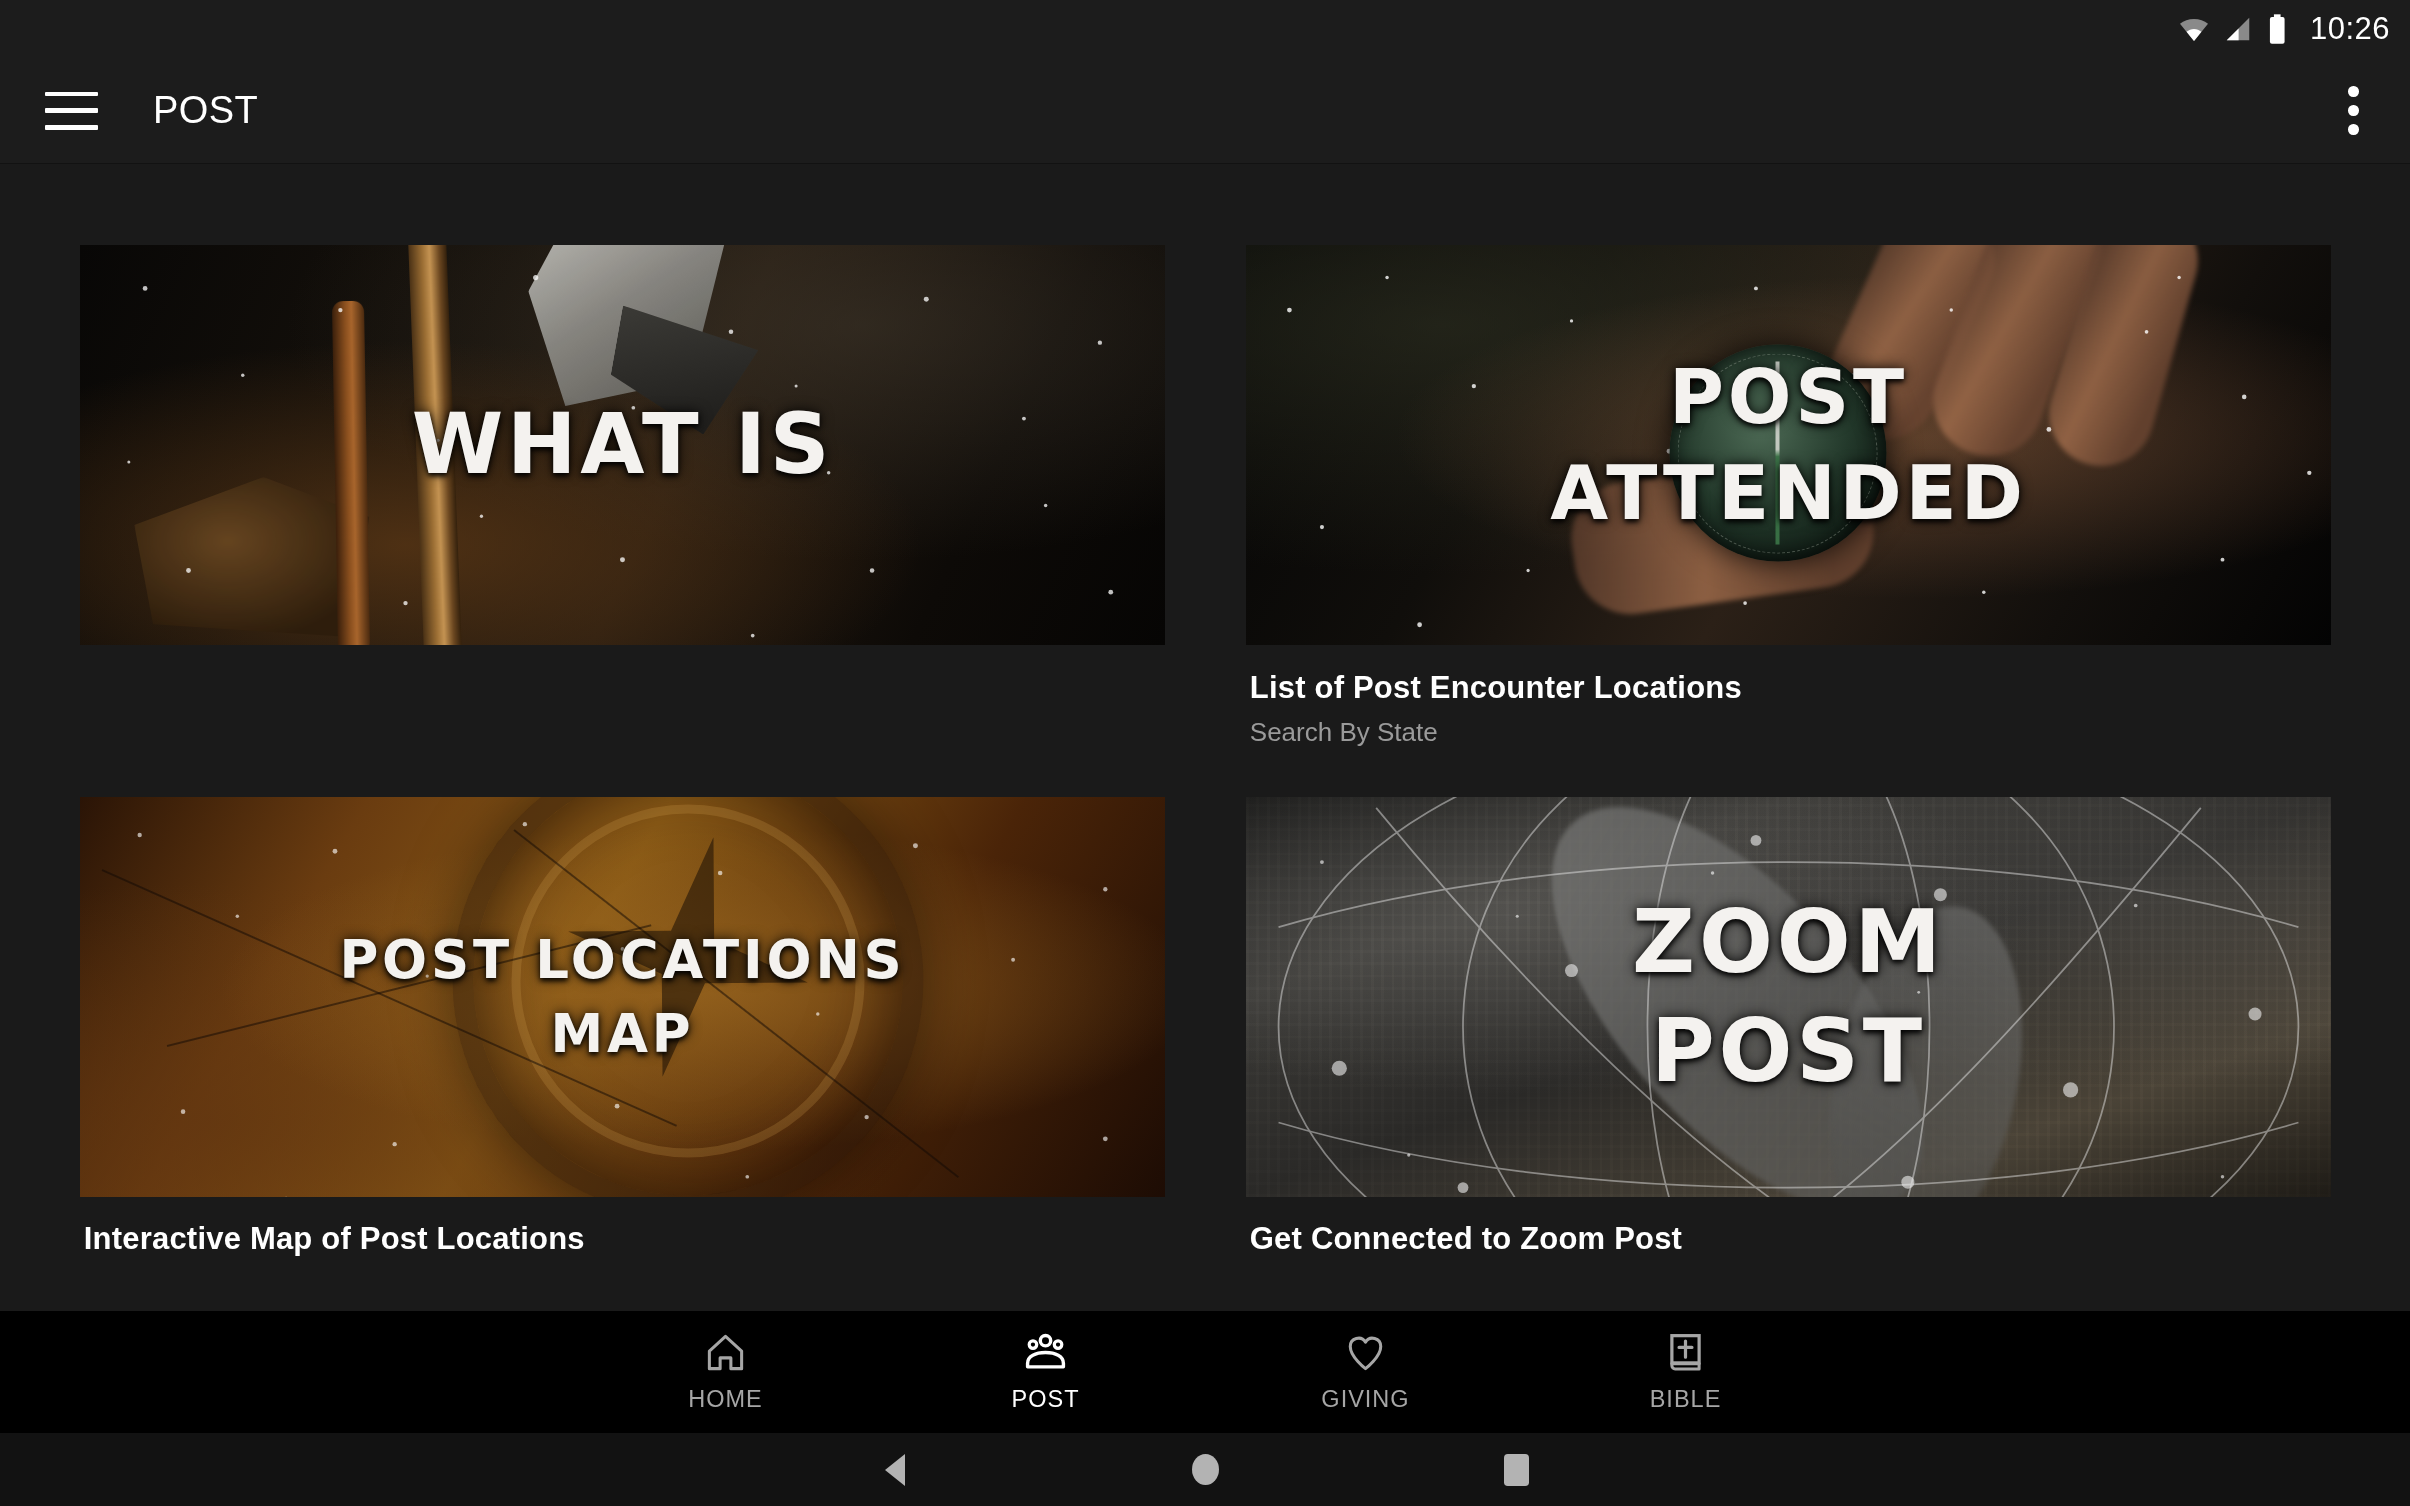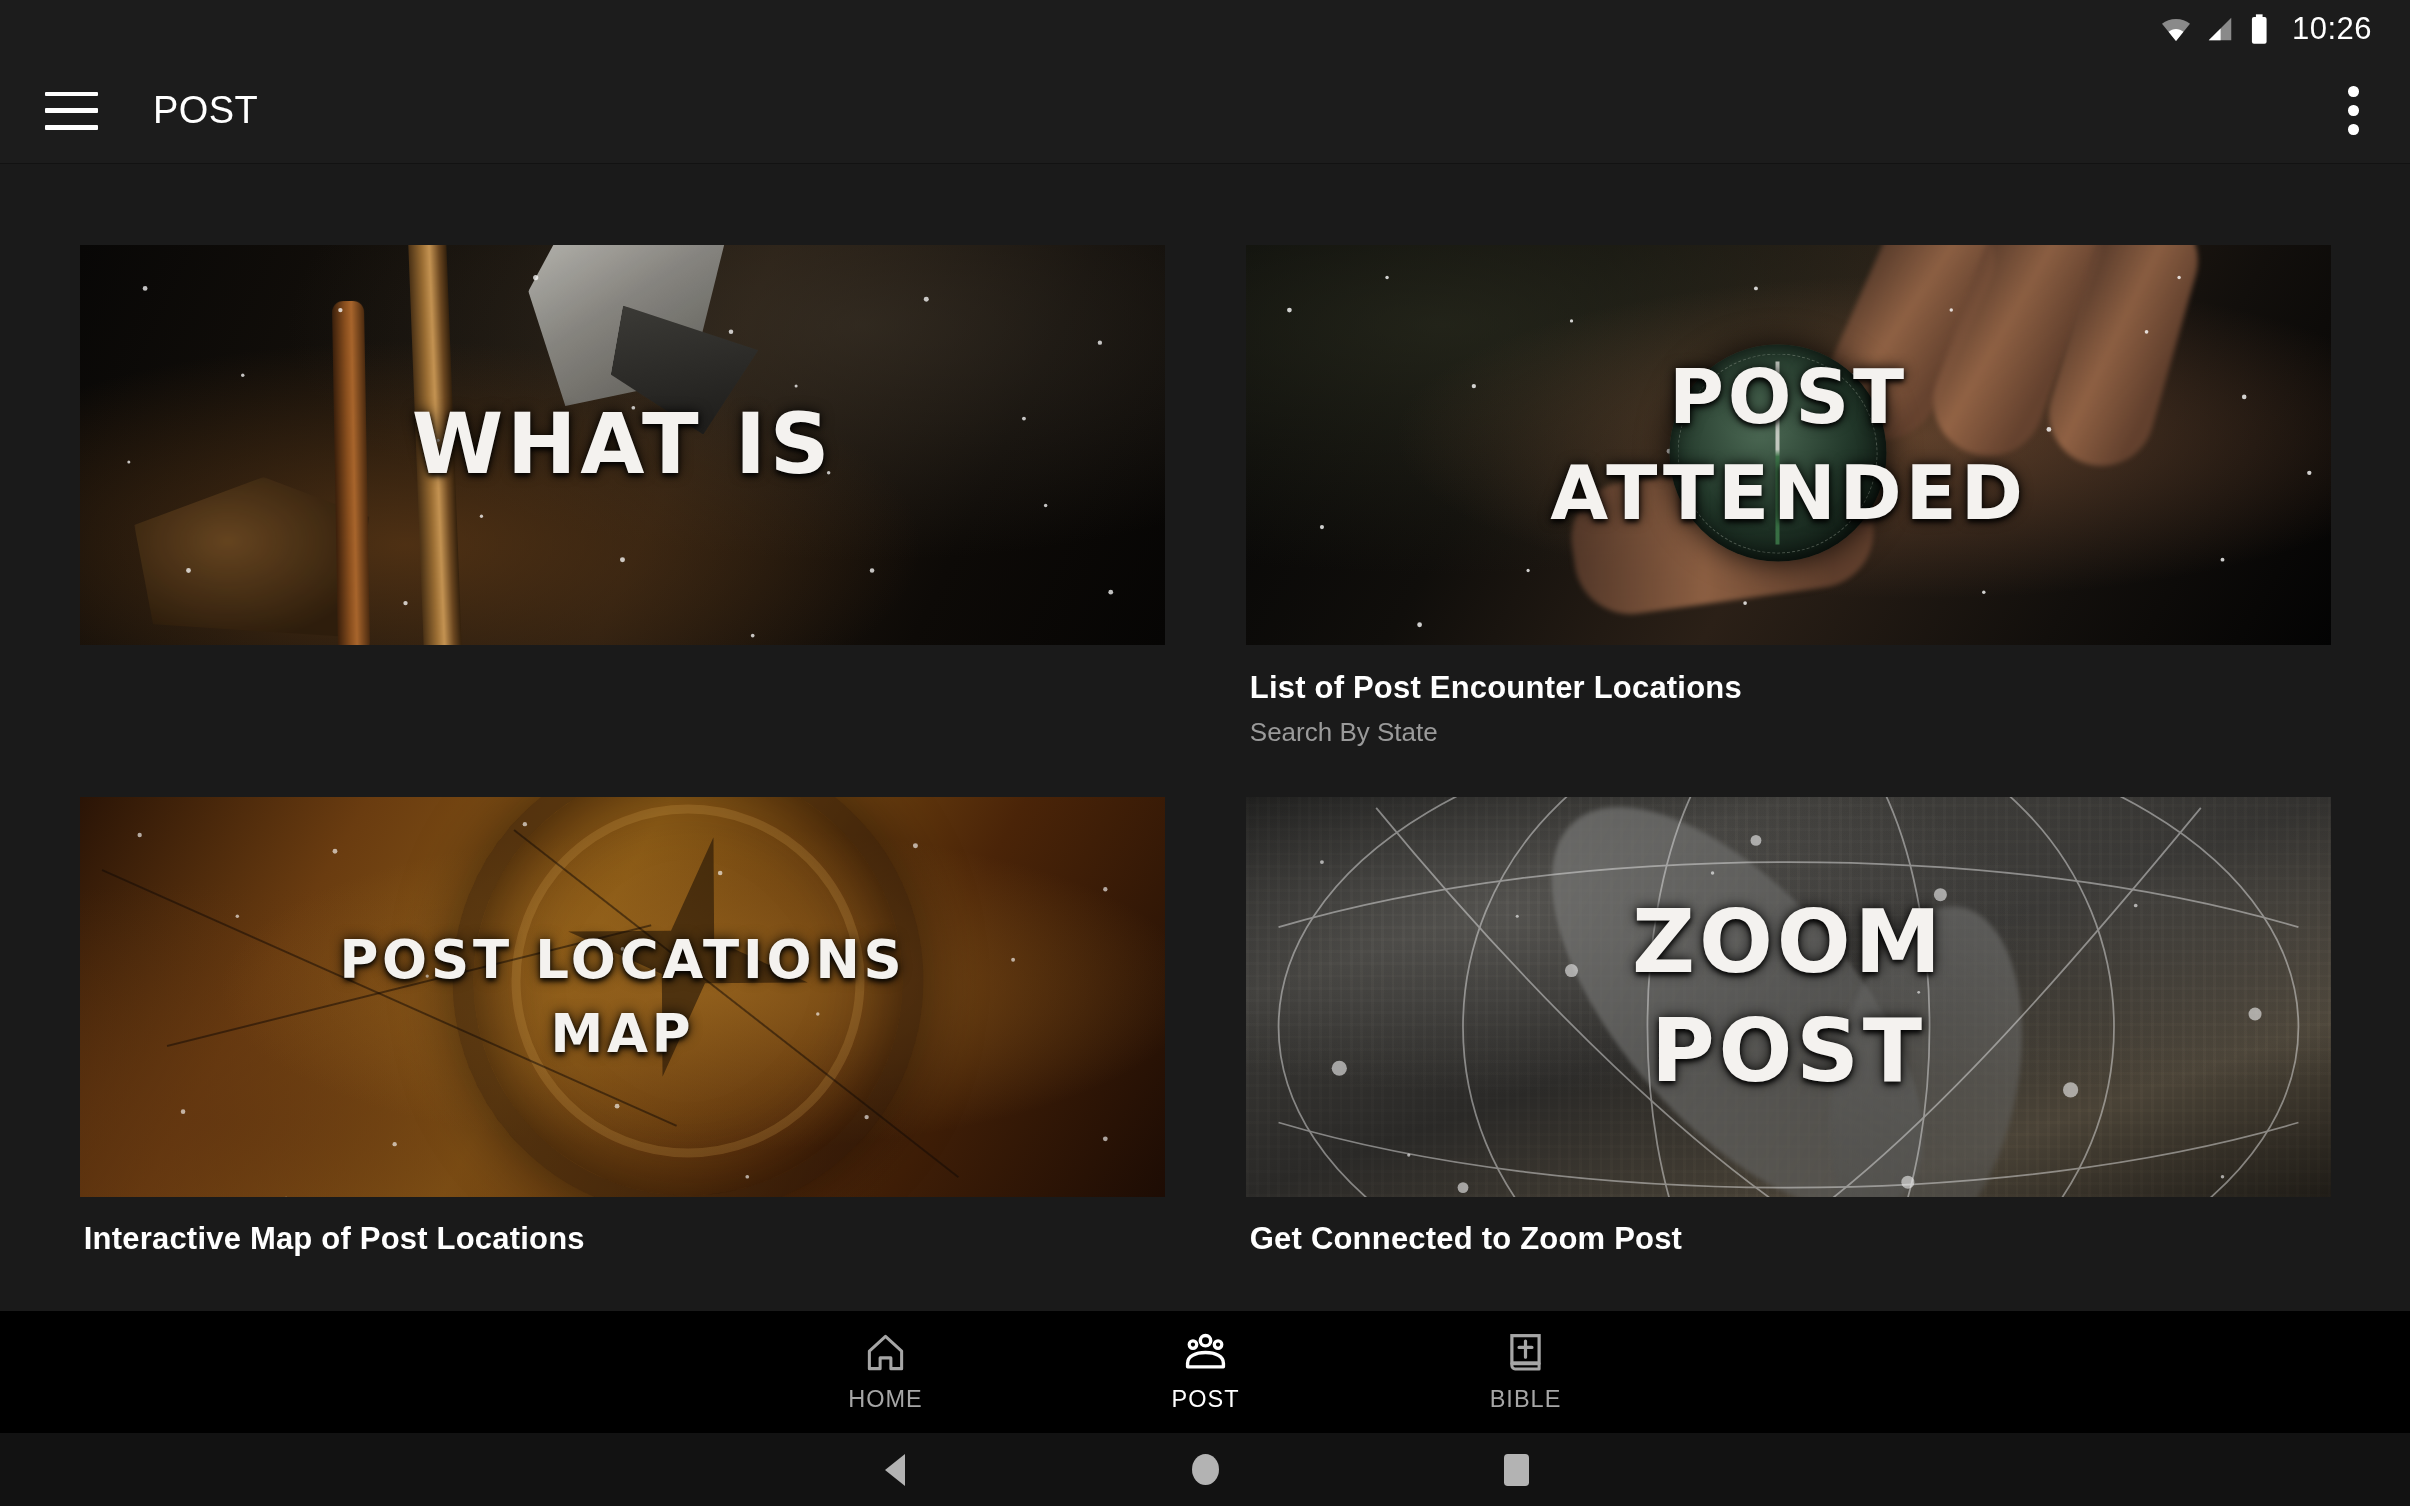--- a/index.html
+++ b/index.html
@@ -8,21 +8,21 @@
     background:#121212;
     font-family:"Liberation Sans", sans-serif;
     overflow:hidden;
   }
 
   
   .status-bar{
     position:absolute; top:0; left:0; width:2411px; height:58px;
     background:#1c1c1c;
     display:flex; align-items:center; justify-content:flex-end;
-    padding-right:39px; gap:11.3px;
+    padding-right:21px; gap:11.3px;
   }
   .status-icons{ display:flex; align-items:center; gap:12.2px; }
   .status-time{
     color:#ffffff; font-size:31px; letter-spacing:0.5px; font-weight:400;
     margin-left:9.4px;
   }
 
   
   .app-bar{
     position:absolute; top:58px; left:0; width:2411px; height:105px;
@@ -478,20 +478,26 @@
   <div class="nav-item active">
     <svg class="nav-icon" viewBox="0 0 24 24">
       <circle cx="12" cy="5.4" r="2.9" fill="none" stroke="#ffffff" stroke-width="1.9"></circle>
       <circle cx="5" cy="7.6" r="2.1" fill="none" stroke="#ffffff" stroke-width="1.8"></circle>
       <circle cx="19" cy="7.6" r="2.1" fill="none" stroke="#ffffff" stroke-width="1.8"></circle>
       <path d="M2 18c0-4 4.5-6 10-6s10 2 10 6v2H2z" fill="none" stroke="#ffffff" stroke-width="1.9" stroke-linejoin="round"></path>
     </svg>
     <div class="nav-label">POST</div>
   </div>
 
+  <div class="nav-item">
+    <svg class="nav-icon" viewBox="0 0 24 24">
+      <path d="M12 21S3.5 14.5 3.5 8.6A4.6 4.6 0 0 1 12 6.2 4.6 4.6 0 0 1 20.5 8.6C20.5 14.5 12 21 12 21z" fill="none" stroke="#a6a6a6" stroke-width="1.7" stroke-linejoin="round"></path>
+    </svg>
+    <div class="nav-label">GIVING</div>
+  </div>
 
 
   <div class="nav-item">
     <svg class="nav-icon" viewBox="0 0 24 24">
       <rect x="4.4" y="2.6" width="15.2" height="15.2" fill="none" stroke="#a6a6a6" stroke-width="1.8"></rect>
       <path d="M12 5.6v9M8.4 9.2h7.2" stroke="#a6a6a6" stroke-width="1.8" stroke-linecap="round"></path>
       <path d="M4.4 18.2h15.2v3H6.2a1.8 1.8 0 0 1-1.8-1.8z" fill="none" stroke="#a6a6a6" stroke-width="1.7" stroke-linejoin="round"></path>
     </svg>
     <div class="nav-label">BIBLE</div>
   </div>

